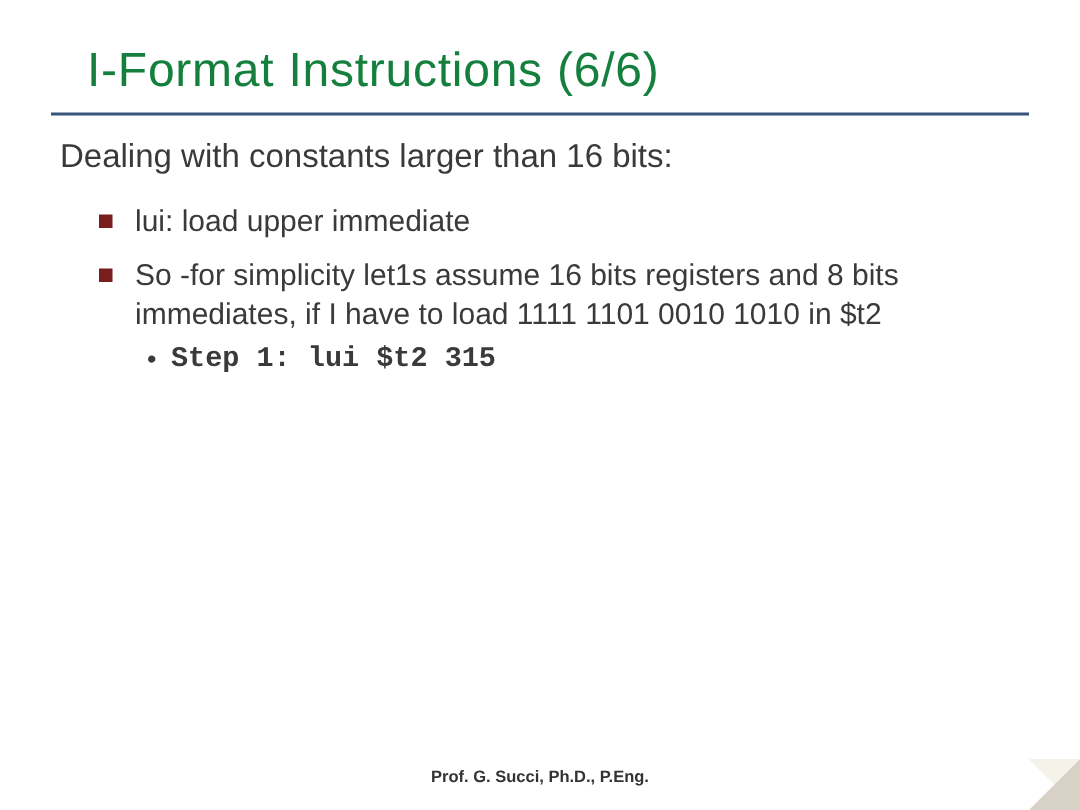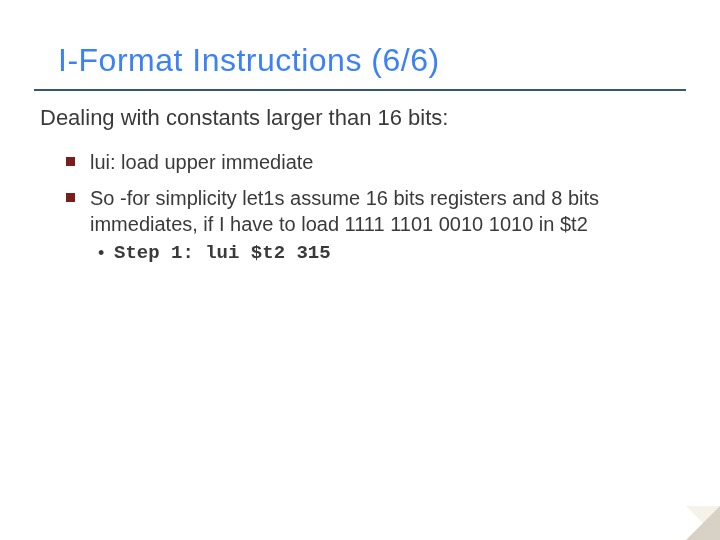--- a/index.html
+++ b/index.html
@@ -13,23 +13,23 @@
     overflow: hidden;
   }
   .slide {
     width: 720px;
     height: 540px;
     position: relative;
     box-sizing: border-box;
   }
   .title {
     font-size: 32px;
-    color: #3b82f6;
+    color: #15803d;
     font-weight: 400;
-    padding: 42px 0 8px 58px;
+    padding: 28px 0 8px 58px;
     letter-spacing: 0.5px;
   }
   .rule {
     height: 2px;
     background: #39547a;
     margin: 2px 34px 0 34px;
   }
   .subtitle {
     font-size: 22px;
     color: #3a3a3a;
@@ -115,16 +115,17 @@
   <div class="body">
 
     <div class="lvl1">lui: load upper immediate</div>
 
 
     <div class="lvl1">So -for simplicity let1s assume 16 bits registers and 8 bits immediates, if I have to load 1111 1101 0010 1010 in $t2</div>
     <div class="lvl2">Step 1: lui $t2 315</div>
 
   </div>
 
+  <div class="footer">Prof. G. Succi, Ph.D., P.Eng.</div>
 
   <div class="corner2"></div>
   <div class="corner"></div>
 </div>
 
 </body></html>

